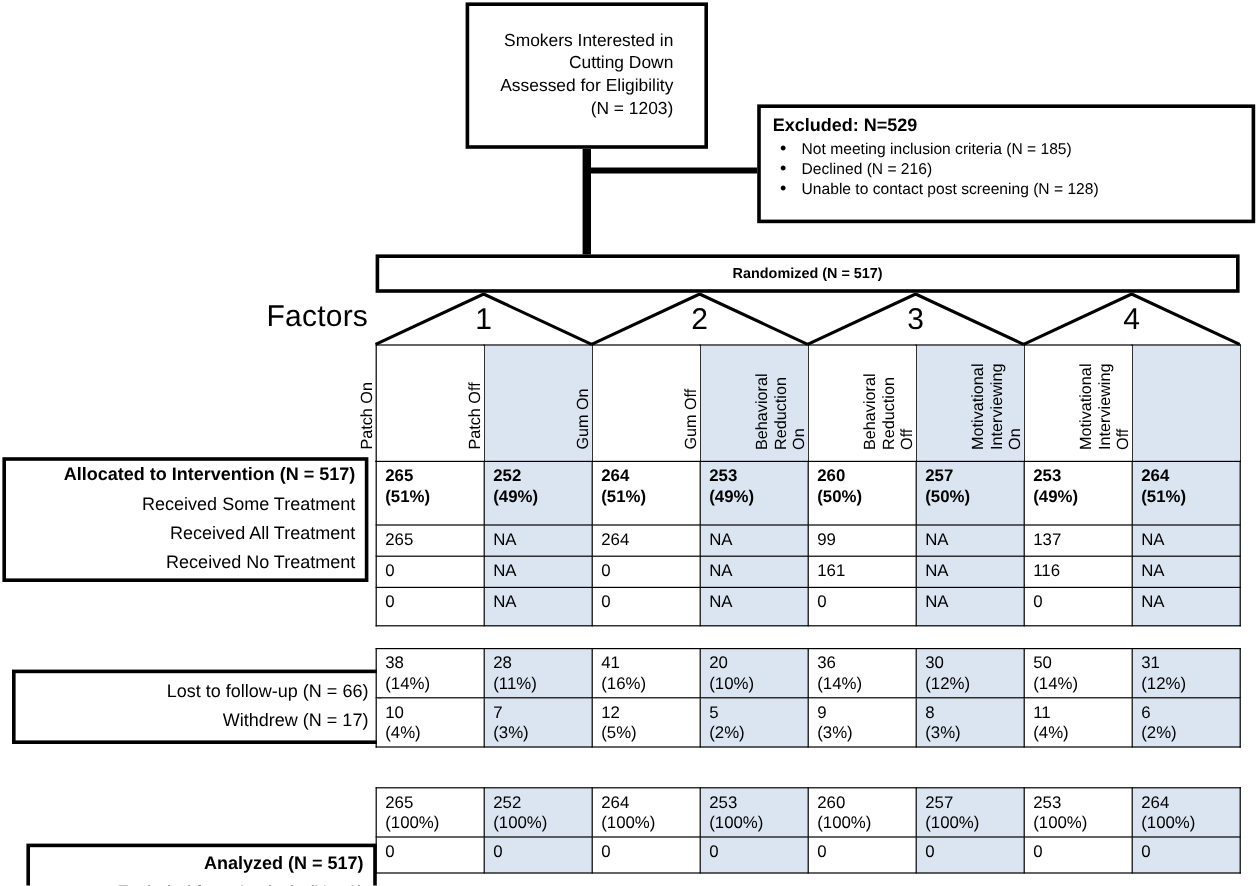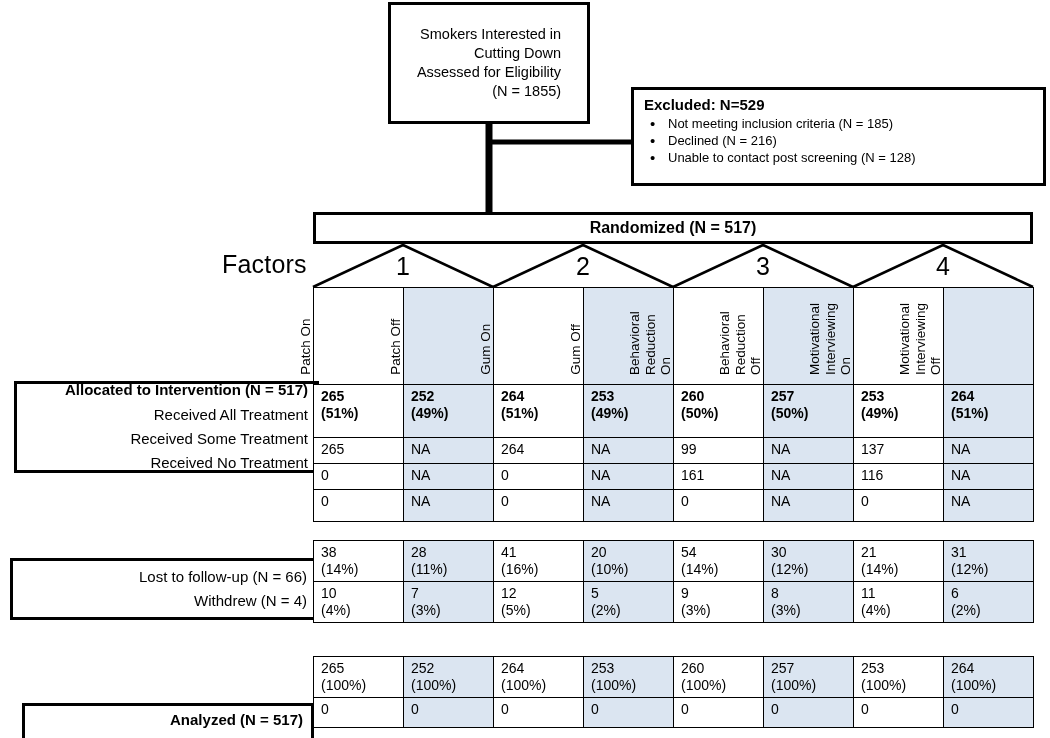--- a/index.html
+++ b/index.html
@@ -26,21 +26,21 @@
   #excluded-list li{
     font-size:13px;line-height:1.33;position:relative;padding-left:24px;
   }
   #excluded-list li:before{
     content:"\2022";position:absolute;left:6px;top:-1px;font-size:15px;
   }
   #randomized-box{
     left:313px;top:212px;width:720px;height:32px;
     display:flex;align-items:center;justify-content:center;
   }
-  #randomized-box .txt{font-size:16px;font-weight:bold;}
+  #randomized-box .txt{font-size:12px;font-weight:bold;}
 
   
   #factors-label{
     position:absolute;left:222px;top:250px;font-size:25px;letter-spacing:.2px;
   }
   .factor-num{position:absolute;font-size:25px;text-align:center;width:60px;}
 
   
   .dtable{position:absolute;border-collapse:collapse;table-layout:fixed;}
   .dtable td{
@@ -68,21 +68,21 @@
   #analyzed-table{left:313px;top:656px;width:720px;}
 
   
   .lbox{
     position:absolute;box-sizing:border-box;border:3px solid #000;background:#fff;
     display:flex;flex-direction:column;justify-content:center;
     padding:4px 8px 4px 8px;
   }
   .lbox .line{text-align:right;font-size:15px;line-height:1.62;white-space:nowrap;}
   .lbox .line.b{font-weight:bold;}
-  #alloc-labels{left:14px;top:381px;width:305px;height:92px;}
+  #alloc-labels{left:2px;top:381px;width:305px;height:104px;}
   #followup-labels{left:10px;top:558px;width:308px;height:62px;}
   #analyzed-labels{left:22px;top:703px;width:292px;height:58px;}
 </style>
 </head>
 <body>
 
 <div class="stage">
 
   <svg class="lines" viewBox="0 0 1050 738">
 
@@ -96,21 +96,21 @@
     <path d="M493,287 L583,245 L673,287" stroke="#000" stroke-width="2.6" fill="none"></path>
     <path d="M673,287 L763,245 L853,287" stroke="#000" stroke-width="2.6" fill="none"></path>
     <path d="M853,287 L943,245 L1033,287" stroke="#000" stroke-width="2.6" fill="none"></path>
   </svg>
 
   <div class="box" id="assessed-box">
     <div class="txt">
       <div>Smokers Interested in</div>
       <div>Cutting Down</div>
       <div>Assessed for Eligibility</div>
-      <div>(N = 1855)</div>
+      <div>(N = 1203)</div>
     </div>
   </div>
 
   <div class="box" id="excluded-box">
     <div id="excluded-title">Excluded: N=529</div>
     <ul id="excluded-list">
       <li>Not meeting inclusion criteria (N = 185)</li>
       <li>Declined (N = 216)</li>
       <li>Unable to contact post screening (N = 128)</li>
     </ul>
@@ -170,22 +170,22 @@
             <div class="vt">Motivational
 Interviewing
 Off</div>
           </td>
         </tr>
       </tbody>
   </table>
 
   <div class="lbox" id="alloc-labels">
       <div class="line b">Allocated to Intervention  (N = 517)</div>
+      <div class="line">Received Some Treatment</div>
       <div class="line">Received All Treatment</div>
-      <div class="line">Received Some Treatment</div>
       <div class="line">Received No Treatment</div>
     </div>
 
   <table class="dtable" id="alloc-table">
     <colgroup>
       <col style="width:90px">
         <col style="width:90px">
         <col style="width:90px">
         <col style="width:90px">
       <col style="width:90px">
@@ -304,21 +304,21 @@
           </td>
           <td class="sh">
             <span class="l2">NA</span>
           </td>
         </tr>
       </tbody>
   </table>
 
   <div class="lbox" id="followup-labels">
       <div class="line">Lost to follow-up  (N = 66)</div>
-      <div class="line">Withdrew (N = 4)</div>
+      <div class="line">Withdrew (N = 17)</div>
     </div>
   <table class="dtable" id="followup-table">
     <colgroup>
       <col style="width:90px">
         <col style="width:90px">
         <col style="width:90px">
         <col style="width:90px">
       <col style="width:90px">
         <col style="width:90px">
         <col style="width:90px">
@@ -336,29 +336,29 @@
           </td>
           <td class="">
             <span class="l2">41</span>
             <span class="l2">(16%)</span>
           </td>
           <td class="sh">
             <span class="l2">20</span>
             <span class="l2">(10%)</span>
           </td>
           <td class="">
-            <span class="l2">54</span>
+            <span class="l2">36</span>
             <span class="l2">(14%)</span>
           </td>
           <td class="sh">
             <span class="l2">30</span>
             <span class="l2">(12%)</span>
           </td>
           <td class="">
-            <span class="l2">21</span>
+            <span class="l2">50</span>
             <span class="l2">(14%)</span>
           </td>
           <td class="sh">
             <span class="l2">31</span>
             <span class="l2">(12%)</span>
           </td>
         </tr>
         <tr style="height: 41px;">
           <td class="">
             <span class="l2">10</span>

